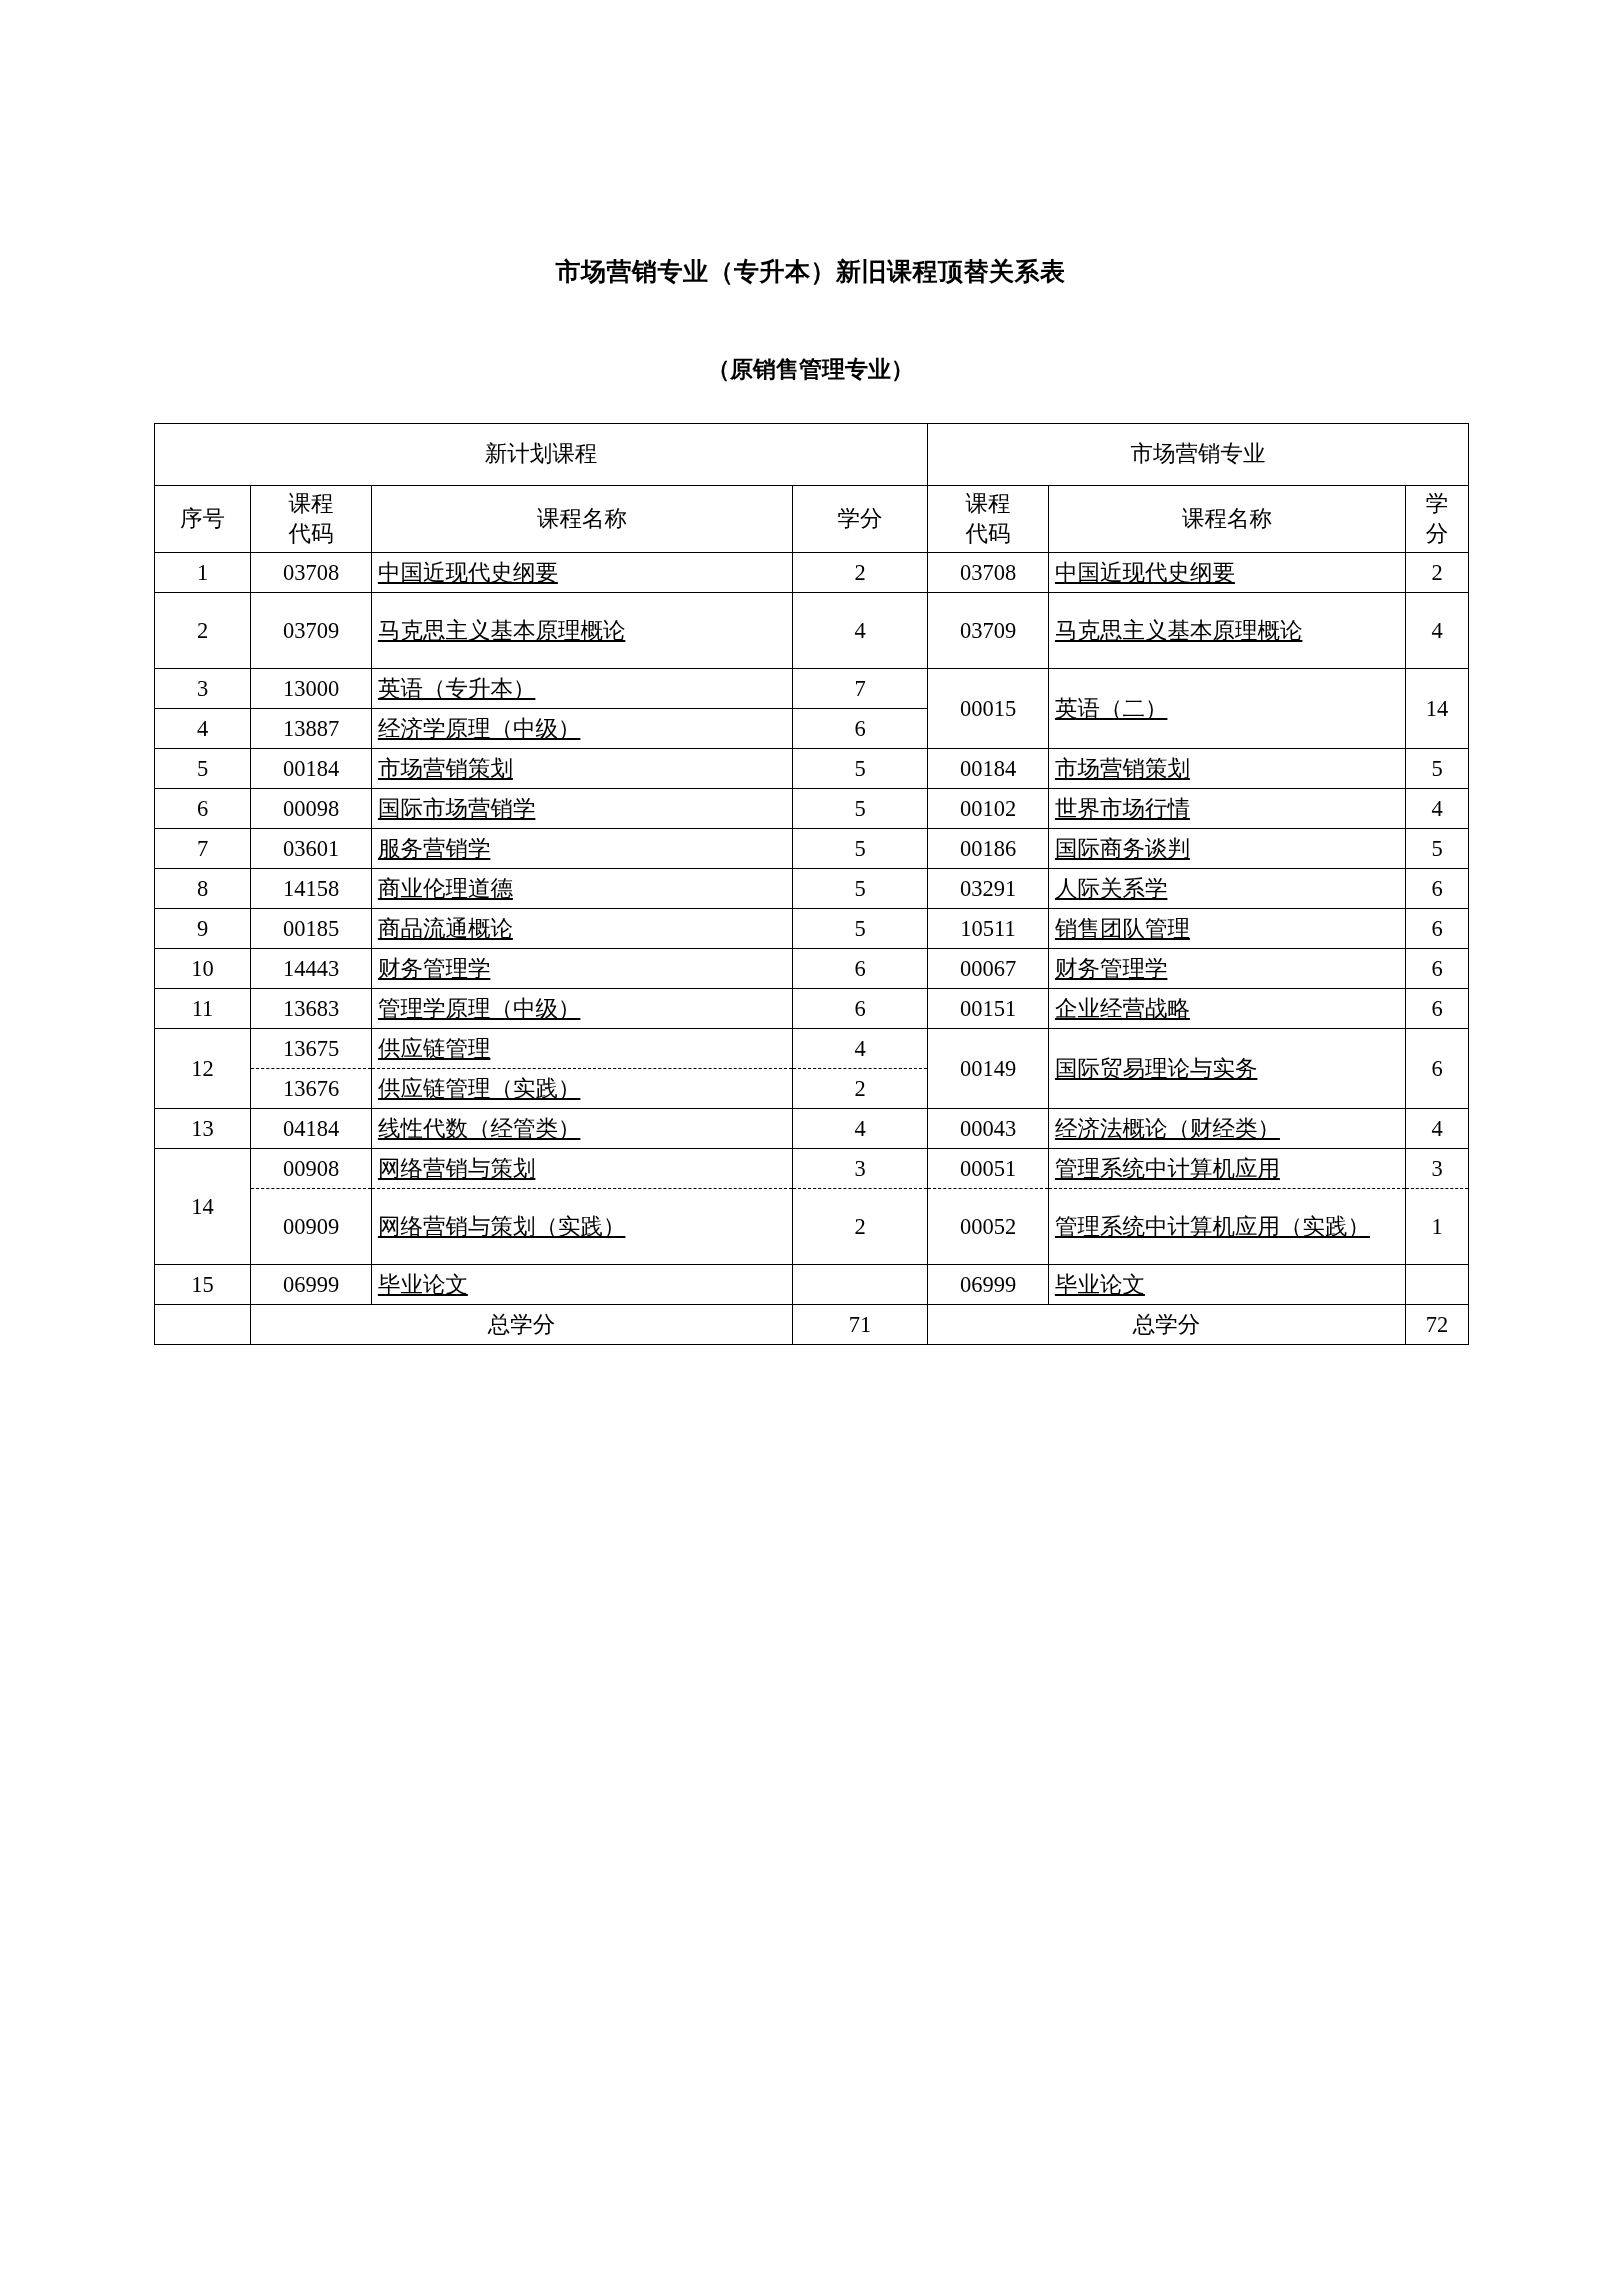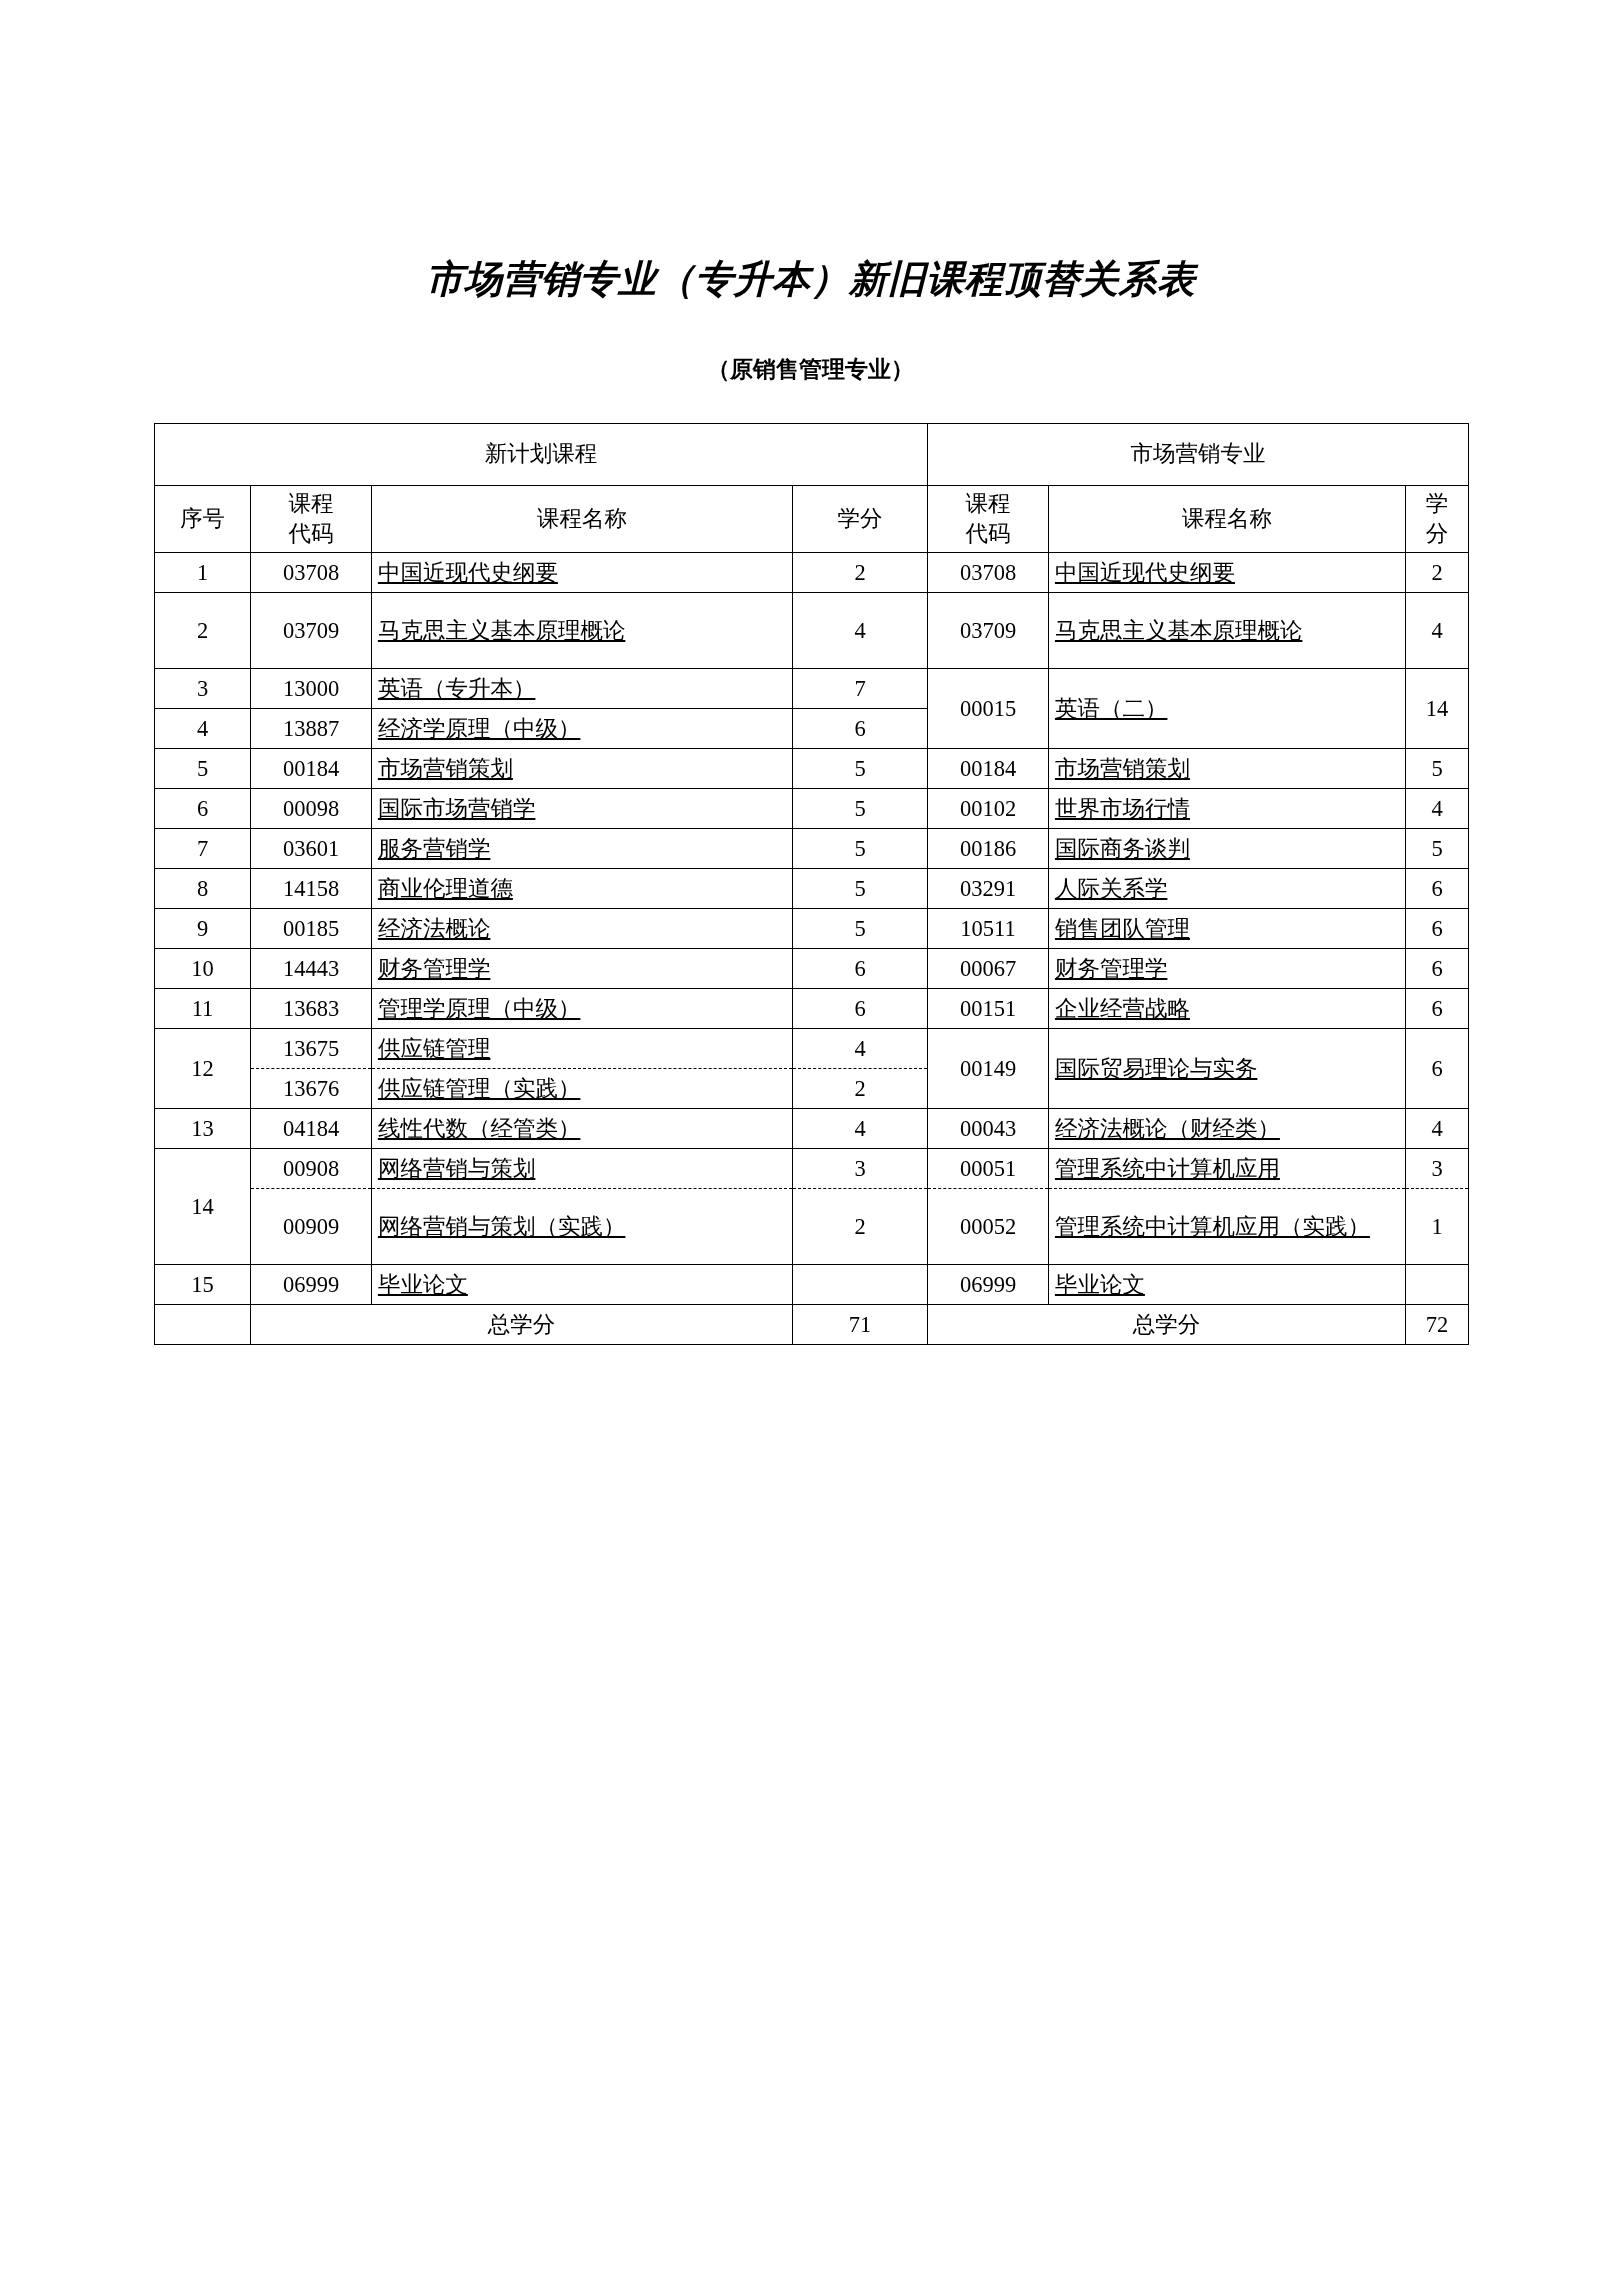--- a/index.html
+++ b/index.html
@@ -20,26 +20,25 @@
     left: 0; top: 0;
     width: 1621px;
     height: 2293px;
   }
   .title {
     position: absolute;
     left: 0;
     top: 257px;
     width: 1621px;
     text-align: center;
-    font-size: 38px;
+    font-size: 25px;
     font-weight: bold;
     letter-spacing: 0.5px;
     line-height: 1.2;
     font-family: "Liberation Serif", "DejaVu Serif", serif;
-    font-style: italic;
   }
   .subtitle {
     position: absolute;
     left: 0;
     top: 356px;
     width: 1621px;
     text-align: center;
     font-size: 23px;
     font-weight: bold;
     line-height: 1.2;
@@ -211,21 +210,21 @@
         <td class="c-center">14158</td>
         <td class="c-left">商业伦理道德</td>
         <td class="c-center">5</td>
         <td class="c-center">03291</td>
         <td class="c-left">人际关系学</td>
         <td class="c-center">6</td>
       </tr>
       <tr class="rowh">
         <td class="c-center">9</td>
         <td class="c-center">00185</td>
-        <td class="c-left">经济法概论</td>
+        <td class="c-left">商品流通概论</td>
         <td class="c-center">5</td>
         <td class="c-center">10511</td>
         <td class="c-left">销售团队管理</td>
         <td class="c-center">6</td>
       </tr>
       <tr class="rowh">
         <td class="c-center">10</td>
         <td class="c-center">14443</td>
         <td class="c-left">财务管理学</td>
         <td class="c-center">6</td>

